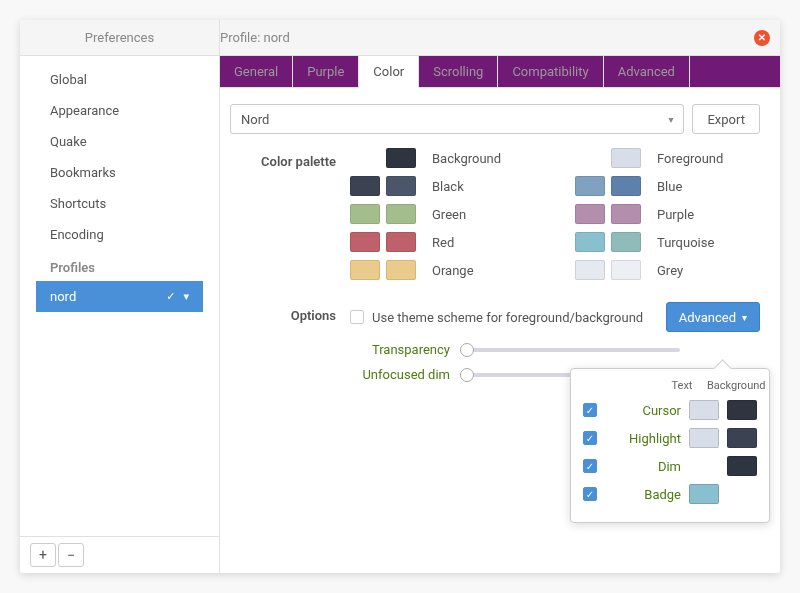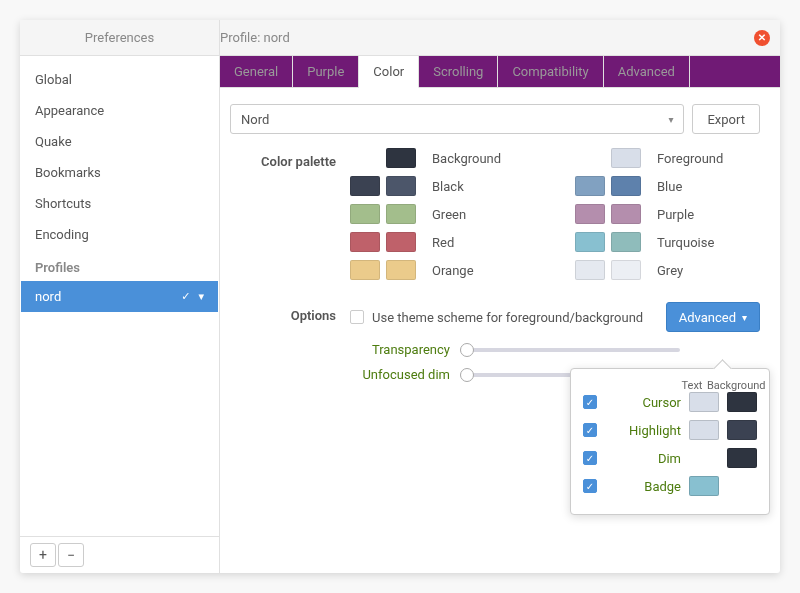--- a/index.html
+++ b/index.html
@@ -4,21 +4,21 @@
   <style>
     * { box-sizing: border-box; margin: 0; padding: 0; font-family: -apple-system, BlinkMacSystemFont, "Segoe UI", Roboto, sans-serif; }
     body { background: #f8f8f8; padding: 20px; }
     .window { width: 760px; height: 553px; margin: 0 auto; background: #fff; box-shadow: 0 2px 8px rgba(0,0,0,0.15); border-radius: 3px; display: flex; flex-direction: column; overflow: visible; }
     .titlebar { display: flex; height: 36px; border-bottom: 1px solid #e0e0e0; background: #f5f5f5; }
     .titlebar-left { width: 200px; border-right: 1px solid #e0e0e0; display: flex; align-items: center; justify-content: center; font-size: 13px; color: #888; }
     .titlebar-right { flex: 1; display: flex; align-items: center; justify-content: flex-start; font-size: 13px; color: #888; position: relative; }
     .close-btn { position: absolute; right: 10px; width: 16px; height: 16px; background: #f05030; border-radius: 50%; display: flex; align-items: center; justify-content: center; color: #fff; font-size: 10px; font-weight: bold; cursor: pointer; }
     .body { flex: 1; display: flex; overflow: visible; }
     .sidebar { width: 200px; border-right: 1px solid #e0e0e0; display: flex; flex-direction: column; }
-    .sidebar-list { flex: 1; padding: 8px 1px; }
+    .sidebar-list { flex: 1; padding: 8px 16px; }
     .sidebar-item { padding: 8px 14px; font-size: 13px; color: #555; cursor: pointer; }
     .sidebar-header { padding: 10px 14px 6px; font-size: 13px; color: #888; font-weight: 600; }
     .sidebar-item.active { background: #4a90d9; color: #fff; display: flex; align-items: center; justify-content: space-between; }
     .profile-icons { display: flex; gap: 8px; font-size: 11px; }
     .sidebar-footer { border-top: 1px solid #e0e0e0; padding: 6px 10px; display: flex; gap: 2px; }
     .sidebar-footer button { width: 26px; height: 24px; background: #fff; border: 1px solid #ccc; border-radius: 3px; font-size: 14px; cursor: pointer; color: #555; }
     .main { flex: 1; display: flex; flex-direction: column; overflow: visible; }
     .tabs { display: flex; border-bottom: 1px solid #e0e0e0; background: #701a75; }
     .tab { padding: 8px 14px; font-size: 13px; color: #999; cursor: pointer; border-right: 1px solid #e0e0e0; }
     .tab.active { background: #fff; color: #555; border-bottom: 1px solid #fff; margin-bottom: -1px; }
@@ -39,21 +39,21 @@
     .options-row { display: flex; align-items: center; gap: 8px; }
     .checkbox { width: 14px; height: 14px; border: 1px solid #ccc; border-radius: 2px; cursor: pointer; display: inline-flex; align-items: center; justify-content: center; font-size: 10px; }
     .checkbox.checked { background: #4a90d9; border-color: #4a90d9; color: #fff; }
     .btn-primary { background: #4a90d9; color: #fff; border: 1px solid #3a7fc5; height: 30px; border-radius: 3px; padding: 0 12px; font-size: 13px; cursor: pointer; display: inline-flex; align-items: center; gap: 6px; }
     .slider-row { display: flex; align-items: center; gap: 10px; margin-top: 10px; }
     .slider-label { width: 100px; text-align: right; font-size: 13px; color: #4d7c0f; }
     .slider { flex: 1; height: 4px; background: #d6d6e0; border-radius: 2px; position: relative; cursor: pointer; max-width: 220px; }
     .slider-thumb { position: absolute; left: 0; top: -5px; width: 14px; height: 14px; background: #fff; border: 1px solid #aaa; border-radius: 50%; }
     .popover { position: absolute; right: 10px; top: 280px; width: 200px; background: #fff; border: 1px solid #ccc; border-radius: 4px; box-shadow: 0 2px 10px rgba(0,0,0,0.15); padding: 10px 12px; z-index: 10; }
     .popover::before { content: ""; position: absolute; top: -7px; right: 40px; width: 12px; height: 12px; background: #fff; border-left: 1px solid #ccc; border-top: 1px solid #ccc; transform: rotate(45deg); }
-    .popover-header { display: flex; justify-content: flex-end; font-size: 11px; color: #666; }
+    .popover-header { display: flex; justify-content: flex-end; gap: 10px; font-size: 11px; color: #666; margin-bottom: 8px; }
     .popover-header span:first-child { width: 30px; text-align: center; }
     .popover-header span:last-child { width: 50px; text-align: center; }
     .popover-row { display: flex; align-items: center; gap: 8px; margin-bottom: 8px; }
     .popover-row-label { flex: 1; font-size: 13px; color: #4d7c0f; text-align: right; }
     .popover-swatch { width: 30px; height: 20px; border: 1px solid rgba(0,0,0,0.15); border-radius: 2px; cursor: pointer; }
     .popover-swatch-placeholder { width: 30px; height: 20px; }
   </style>
 </head>
 <body>
 

